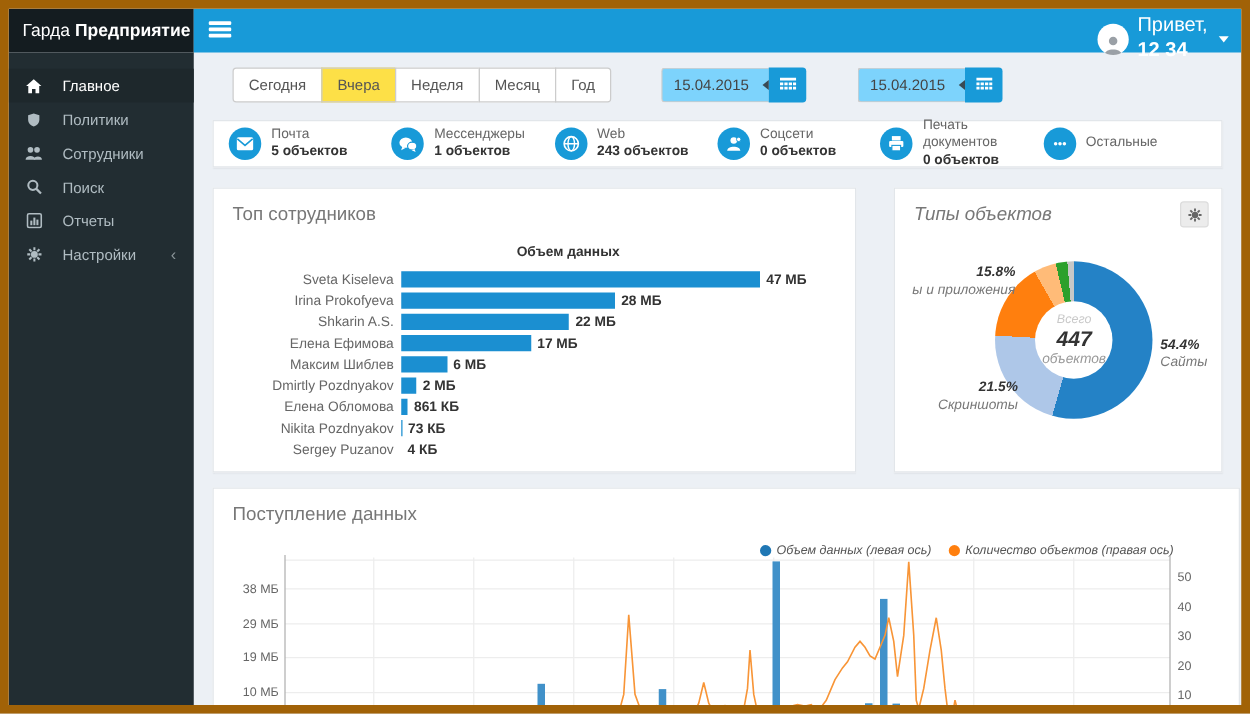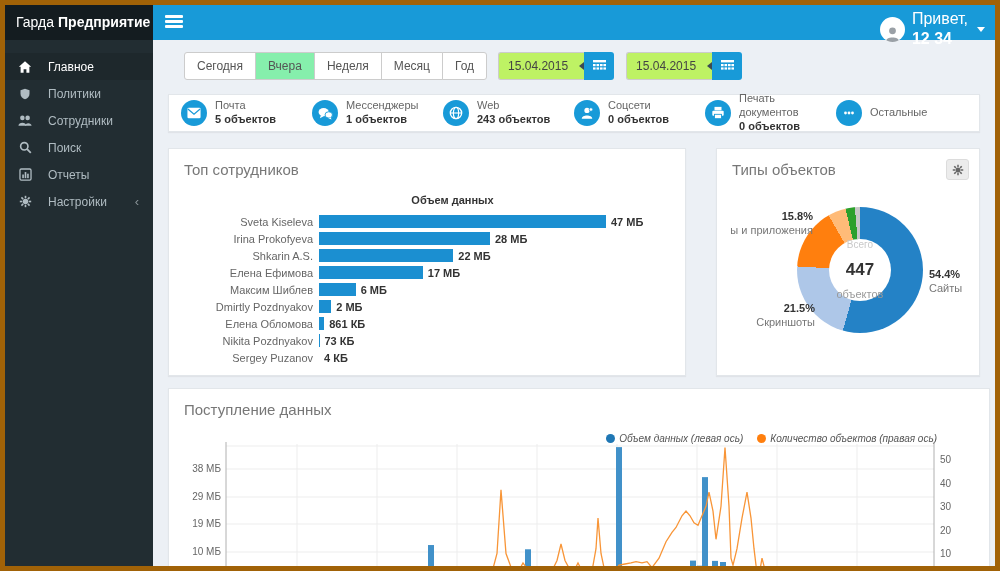--- a/index.html
+++ b/index.html
@@ -1,18 +1,18 @@
 <!DOCTYPE html>
 <html><head>
 <meta charset="utf-8">
 <style>
   * { margin:0; padding:0; box-sizing:border-box; }
   body { font-family:"Liberation Sans", sans-serif; background:#d7dade; }
   .app { width:1000px; height:571px; position:relative; overflow:hidden;
-         background:#ecf0f5; border:5px solid #a16207; }
+         background:#ecf0f5; border:7px solid #a16207; }
 
   
   .logo { position:absolute; left:0; top:0; width:148px; height:35px; background:#141c20;
           color:#fff; font-size:14px; line-height:35px; padding-left:11px; white-space:nowrap; cursor:pointer;}
   .logo b { margin-left:4px; }
   .topbar { position:absolute; left:148px; right:0; top:0; height:35px; background:#189ad8; }
   .hamburger { position:absolute; left:12px; top:10px; width:20px; height:15px; cursor:pointer; }
   .hamburger span { display:block; width:18px; height:3px; background:#fff; margin-bottom:2px; border-radius:1px;}
   .userbox { position:absolute; right:10px; top:4px; display:flex; align-items:center; gap:7px; cursor:pointer; }
   .avatar { width:25px; height:25px; border-radius:50%; background:#fff; display:flex; align-items:flex-end; justify-content:center; overflow:hidden;}
@@ -32,56 +32,56 @@
   .main { position:absolute; left:148px; top:35px; right:0; bottom:0; padding:12px 15px; overflow:hidden;}
   .panel { background:#fff; border:1px solid #e2e6ea; box-shadow:0 1px 1px rgba(0,0,0,.05); }
 
   
   .filterbar { display:flex; align-items:center; margin-bottom:14px;padding-left:16px; }
   .tabs { display:flex; }
   .tab { height:28px; padding:0 12px; background:#fff; border:1px solid #ccc; margin-right:-1px;
          font-size:12px; color:#555; line-height:26px; cursor:pointer; }
   .tab:first-child { border-radius:3px 0 0 3px; }
   .tab:last-child  { border-radius:0 3px 3px 0; }
-  .tab.active { background:#86efac; }
+  .tab.active { background:#fde047; }
   .date-widget { display:flex; margin-left:12px; }
-  .date-text { width:86px; height:28px; background:#bef264; border:1px solid #ccc; border-right:none;
-               font-size:12px; color:#444; line-height:26px; padding:0 9px; border-radius:3px 0 0 3px; cursor:text;}
+  .date-text { width:86px; height:28px; background:#7dd3fc; border:1px solid #ccc; border-right:none;
+               font-size:12px; color:#444; line-height:26px; padding:0 9px; border-radius:3px 0 0 3px; cursor:text;margin-left:29px;}
   .date-btn { width:30px; height:28px; background:#189ad8; border:none; border-radius:0 3px 3px 0;
               position:relative; cursor:pointer; display:flex; align-items:center; justify-content:center;}
   .date-btn::before { content:""; position:absolute; left:-5px; top:10px; width:0; height:0;
               border-top:4px solid transparent; border-bottom:4px solid transparent; border-right:5px solid #3a4a54; }
 
   
   .stats { display:flex; align-items:center; height:38px; padding:0 12px; margin-bottom:16px; }
   .stat { flex:1; display:flex; align-items:center; gap:8px; }
   .stat-icon { width:26px; height:26px; border-radius:50%; background:#189ad8; flex:0 0 26px;
                display:flex; align-items:center; justify-content:center; }
   .stat-texts { font-size:11px; color:#666; line-height:1.25; }
   .stat-count { font-weight:bold; color:#333; }
 
   
   .mid-row { display:flex; gap:30px; margin-bottom:12px; }
   .panel-emp { width:535px; height:228px; padding:12px 0 0 15px; position:relative; }
-  .panel-types { width:273px; height:228px; position:relative; overflow:hidden; }
+  .panel-types { width:273px; height:228px; position:relative; overflow:hidden;font-style:italic; }
   .panel-title { font-size:15px; color:#777; }
 
   .chart-title { margin:16px 0 8px 125px; width:287px; text-align:center; font-weight:bold; font-size:11px; color:#333; }
   .emp-row { display:flex; align-items:center; height:15px; margin-bottom:2px; }
   .emp-label { width:135px; text-align:right; padding-right:6px; font-size:11px; color:#666; white-space:nowrap; }
   .emp-bar { height:13px; background:#1b8fd1; }
   .emp-val { margin-left:5px; font-size:11px; font-weight:bold; color:#333; white-space:nowrap; }
 
   .panel-types .panel-title { position:absolute; left:15px; top:12px; }
   .gear-btn { position:absolute; right:10px; top:10px; width:23px; height:21px; background:#ececec;
               border:1px solid #dcdcdc; border-radius:3px; cursor:pointer;
               display:flex; align-items:center; justify-content:center; }
   .donut { position:absolute; left:80px; top:58px; width:126px; height:126px; border-radius:50%; }
   .donut-hole { position:absolute; left:112px; top:90px; width:62px; height:62px; background:#fff; border-radius:50%;
-                display:flex; flex-direction:column; align-items:center; justify-content:space-between; line-height:1.15;}
+                display:flex; flex-direction:column; align-items:center; justify-content:center; line-height:1.15;}
   .hole-top { font-size:10px; color:#c9c9c9; }
   .hole-val { font-size:17px; font-weight:bold; color:#333; }
   .hole-sub { font-size:11px; color:#999; }
   .dlbl { position:absolute; font-size:11px; color:#777; line-height:1.3; }
   .dlbl b { display:block; color:#333; }
   .dlbl-sites   { left:212px; top:118px; text-align:left; }
   .dlbl-screens { left:6px;  top:152px; width:92px;  text-align:right; }
   .dlbl-apps    { left:-14px; top:60px; width:110px; text-align:right; }
 
   

